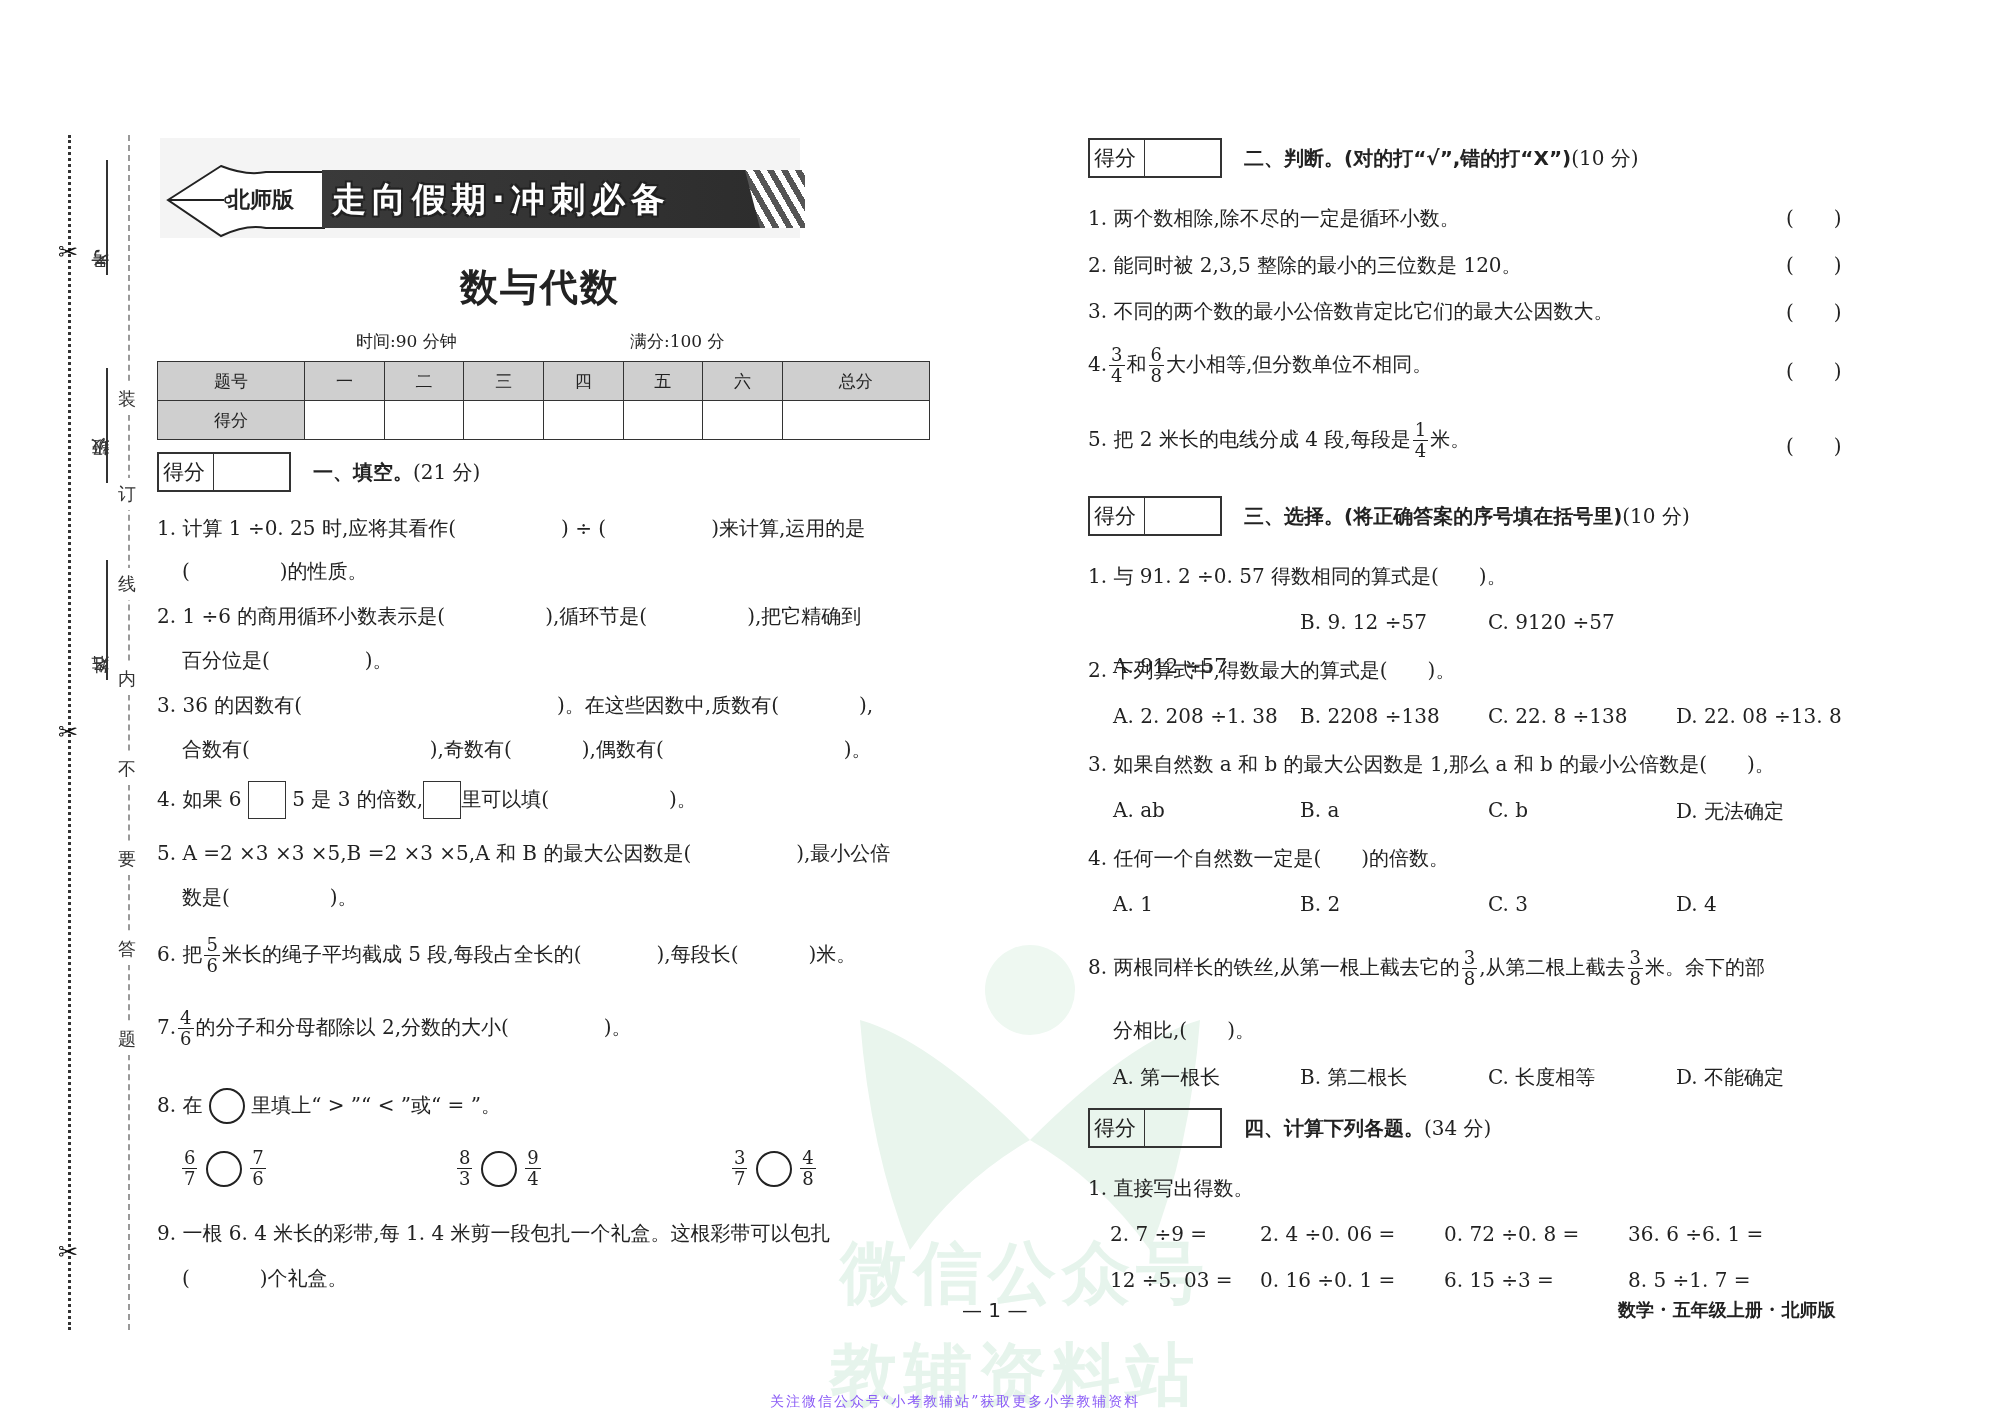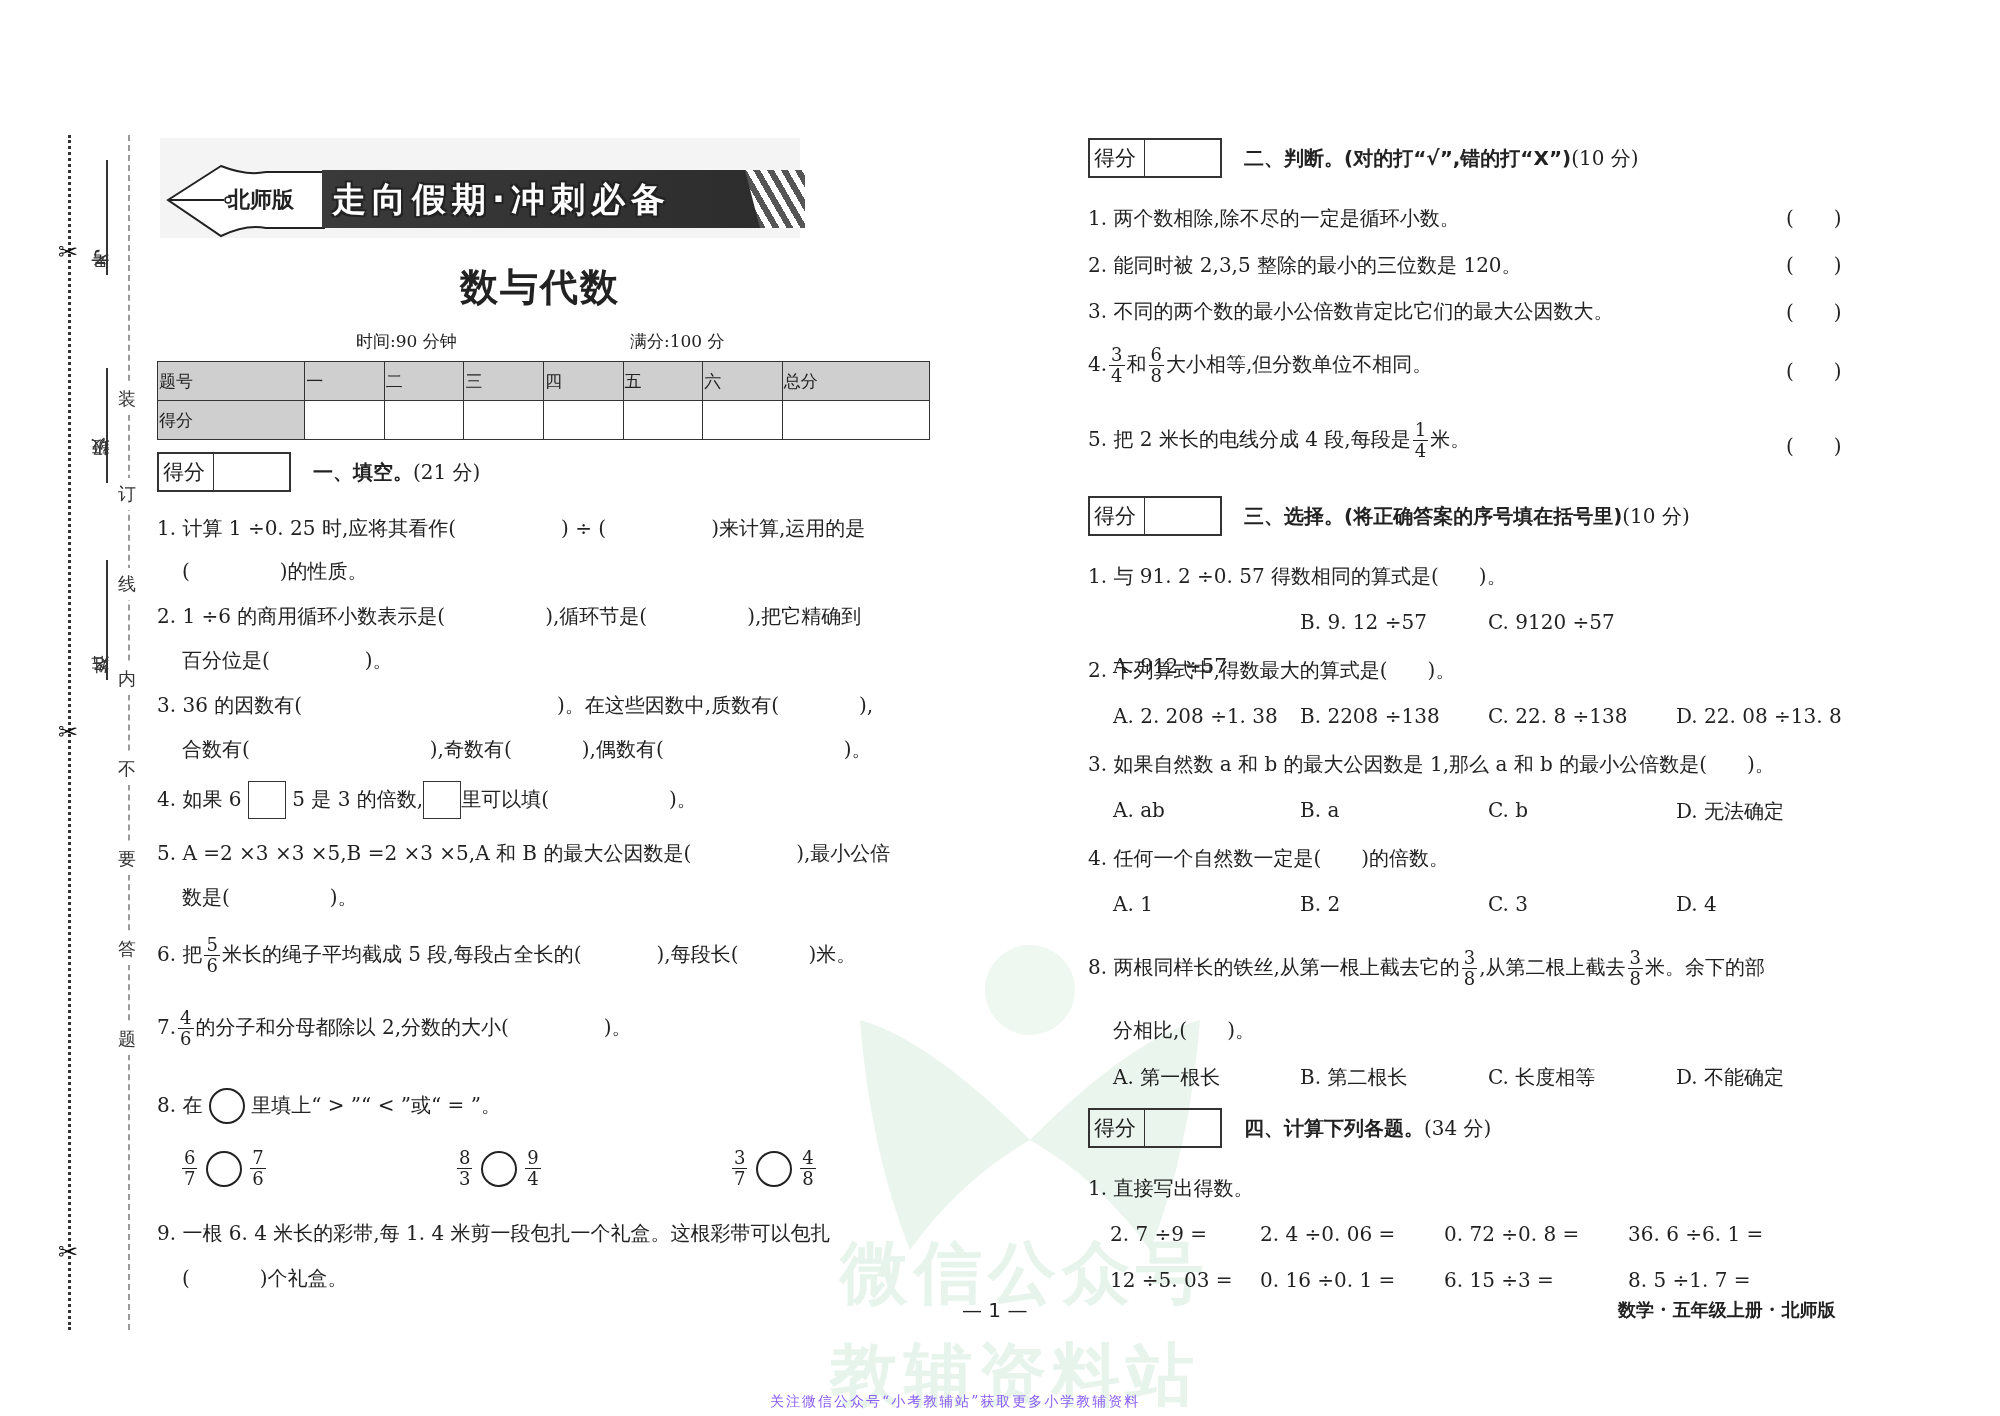--- a/index.html
+++ b/index.html
@@ -21,21 +21,21 @@
               letter-spacing:6px;padding-left:10px;box-sizing:border-box;
               text-shadow:-2px -2px 0 #222,2px -2px 0 #222,-2px 2px 0 #222,2px 2px 0 #222;}
   .stripes{left:745px;top:170px;width:60px;height:58px;
            background:repeating-linear-gradient(60deg,#555 0 6px,#fff 6px 12px);
            clip-path:polygon(0 0,100% 0,100% 100%,25% 100%);}
   .edition{left:228px;top:185px;font-family:"DejaVu Sans",sans-serif;font-weight:bold;font-size:22px;}
   .title{left:460px;top:262px;font-size:38px;font-weight:bold;letter-spacing:2px;}
   .meta{top:330px;font-size:17px;}
   
   table.score{position:absolute;left:157px;top:361px;width:773px;border-collapse:collapse;font-size:17px;}
-  table.score td{border:1px solid #333;height:36px;}
+  table.score td{border:1px solid #333;height:36px;text-align:center;}
   table.score tr:first-child td{background:#cfcfcf;}
   table.score td.h{background:#cfcfcf;}
   
   .sec{position:absolute;display:flex;align-items:center;}
   .scorebox{display:flex;border:2px solid #333;height:40px;width:134px;box-sizing:border-box;font-size:21px;}
   .scorebox .l{width:50px;border-right:1px solid #333;line-height:36px;padding-left:4px;}
   .sec-title{margin-left:22px;font-size:20px;font-weight:bold;font-family:"DejaVu Sans",sans-serif;}
   .sec-title .pts{font-weight:normal;font-family:"DejaVu Serif",serif;}
   .line{position:absolute;font-size:20px;white-space:nowrap;}
   .frac{display:inline-flex;flex-direction:column;align-items:center;vertical-align:middle;font-size:18px;line-height:20px;margin:0 2px;}

